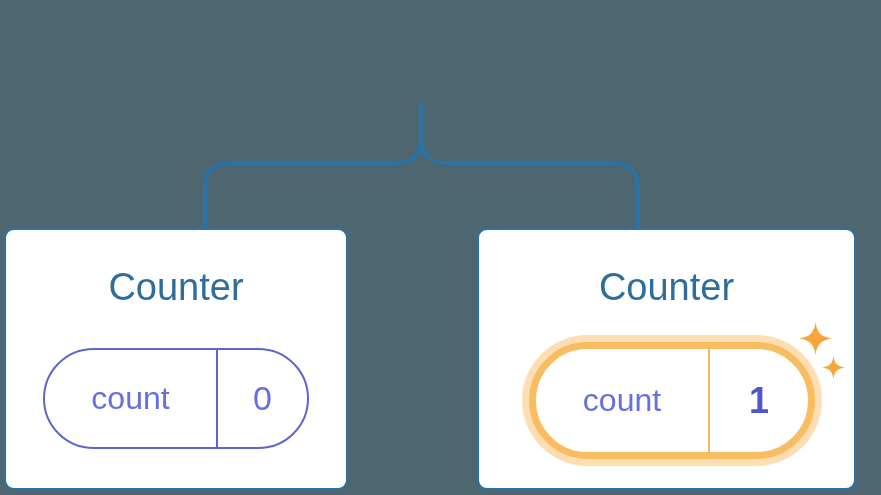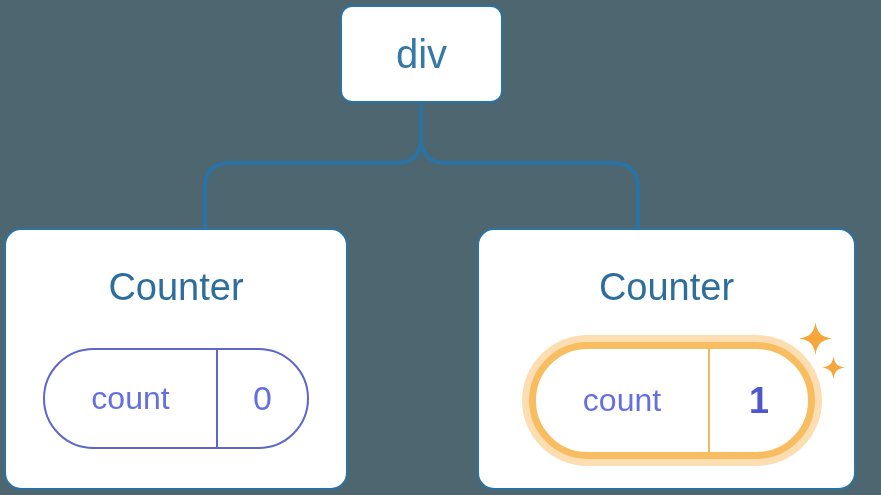--- a/index.html
+++ b/index.html
@@ -34,21 +34,21 @@
     font-weight: 500;
     color: #3579A8;
   }
   .card {
     position: absolute;
     top: 228px;
     height: 262px;
     box-sizing: border-box;
     background: #FFFFFF;
     border: 2px solid #2B73A5;
-    border-radius: 17px;
+    border-radius: 10px;
   }
   .card-left  { left: 4px;   width: 344px; }
   .card-right { left: 477px; width: 379px; }
   .card-title {
     position: absolute;
     left: 0; right: 0;
     top: 36px;
     text-align: center;
     font-size: 38px;
     font-weight: 500;
@@ -114,23 +114,20 @@
 </head>
 <body>
 
 <div class="stage">
 
   <svg class="connectors" viewBox="0 0 881 495" xmlns="http://www.w3.org/2000/svg">
     <path d="M421 104 L421 138 Q421 163 396 163 L230 163 Q205 163 205 188 L205 229" fill="none" stroke="#2B73A5" stroke-width="4"></path>
     <path d="M421 104 L421 138 Q421 163 446 163 L613 163 Q638 163 638 188 L638 229" fill="none" stroke="#2B73A5" stroke-width="4"></path>
   </svg>
 
-  <div class="node-div">
-    <span>div</span>
-  </div>
 
   <div class="card card-left">
     <div class="card-title">Counter</div>
     <div class="pill pill-normal">
       <span class="pill-key">count</span>
       <span class="pill-divider"></span>
       <span class="pill-val">0</span>
     </div>
   </div>
 

